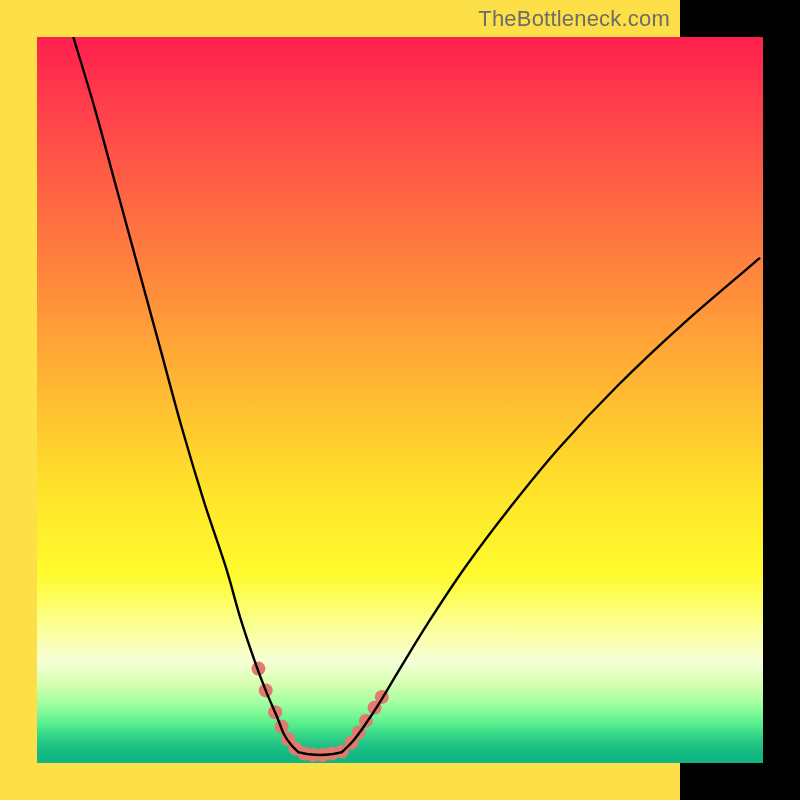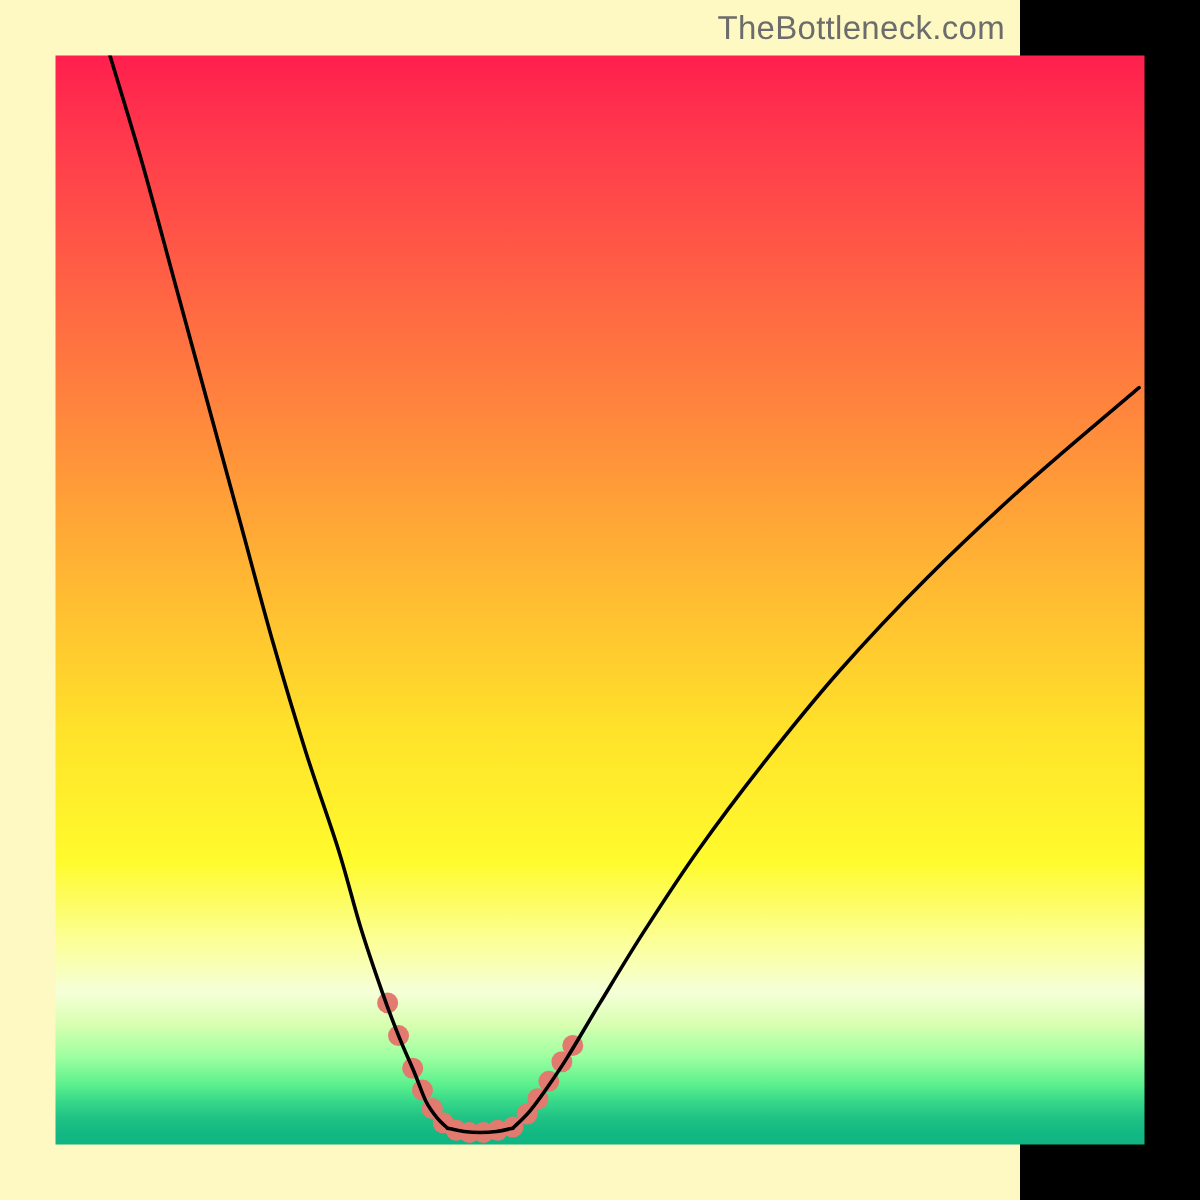--- a/index.html
+++ b/index.html
@@ -10,21 +10,21 @@
     background: #000;
     overflow: hidden;
     font-family: Arial, Helvetica, sans-serif;
   }
   .frame {
     position: absolute;
     left: 0;
     top: 0;
     width: 680px;
     height: 800px;
-    background: #fef9c3;
+    background: #fde047;
   }
   .plot {
     position: absolute;
     left: 37px;
     top: 37px;
     width: 726px;
     height: 726px;
     background: linear-gradient(to bottom,
       #ff1f4e 0%,
       #ff3a4c 8%,

